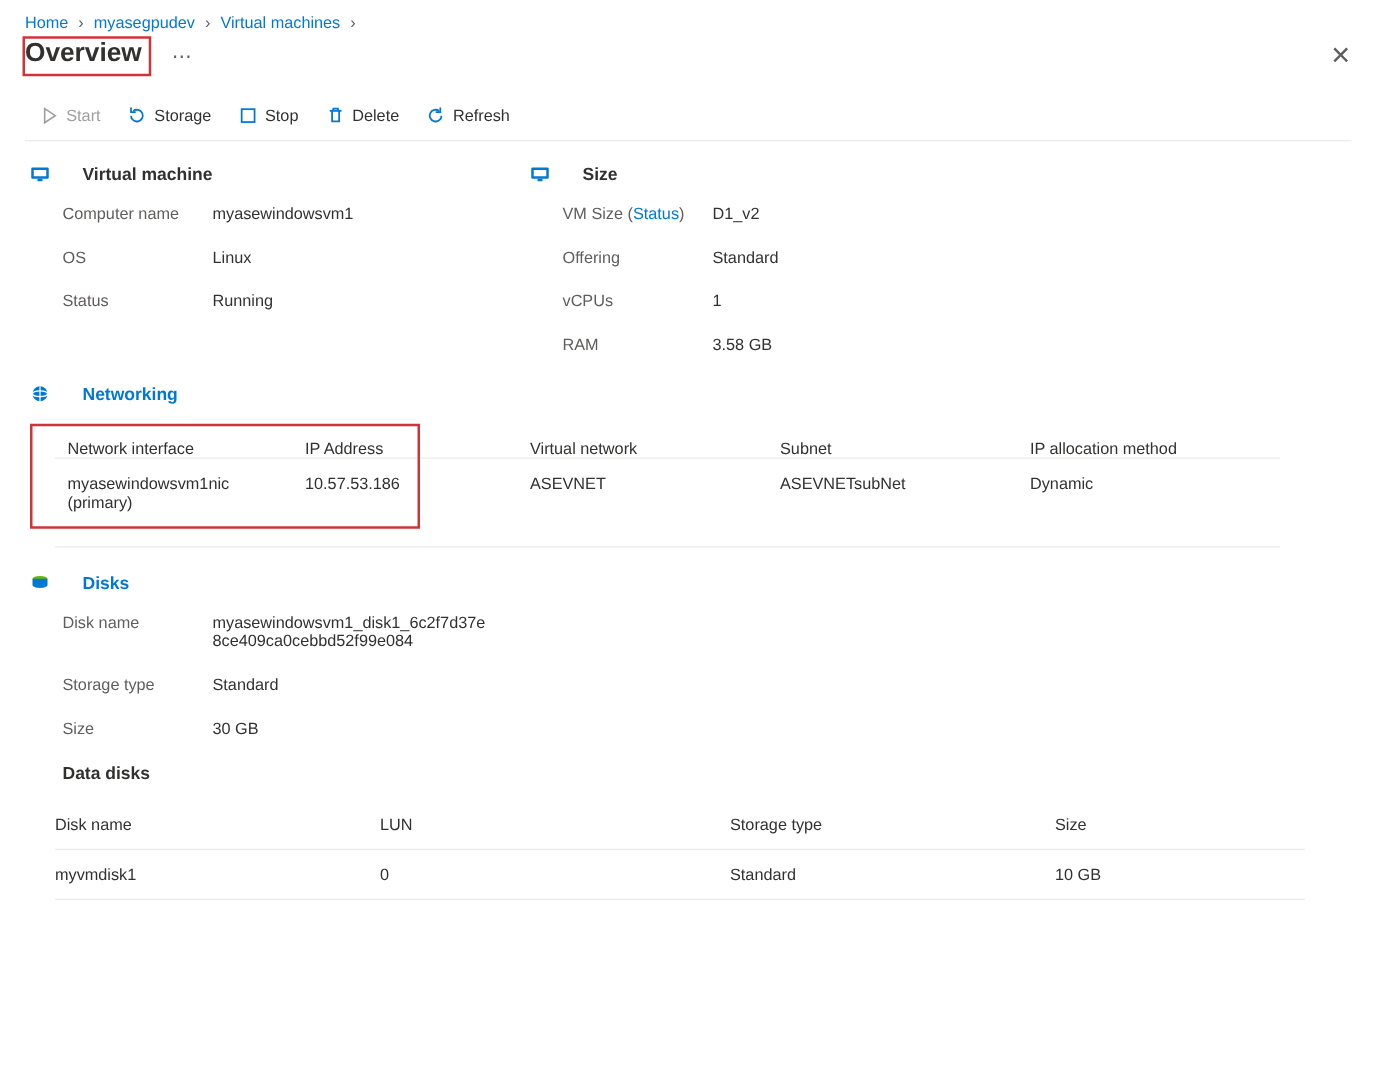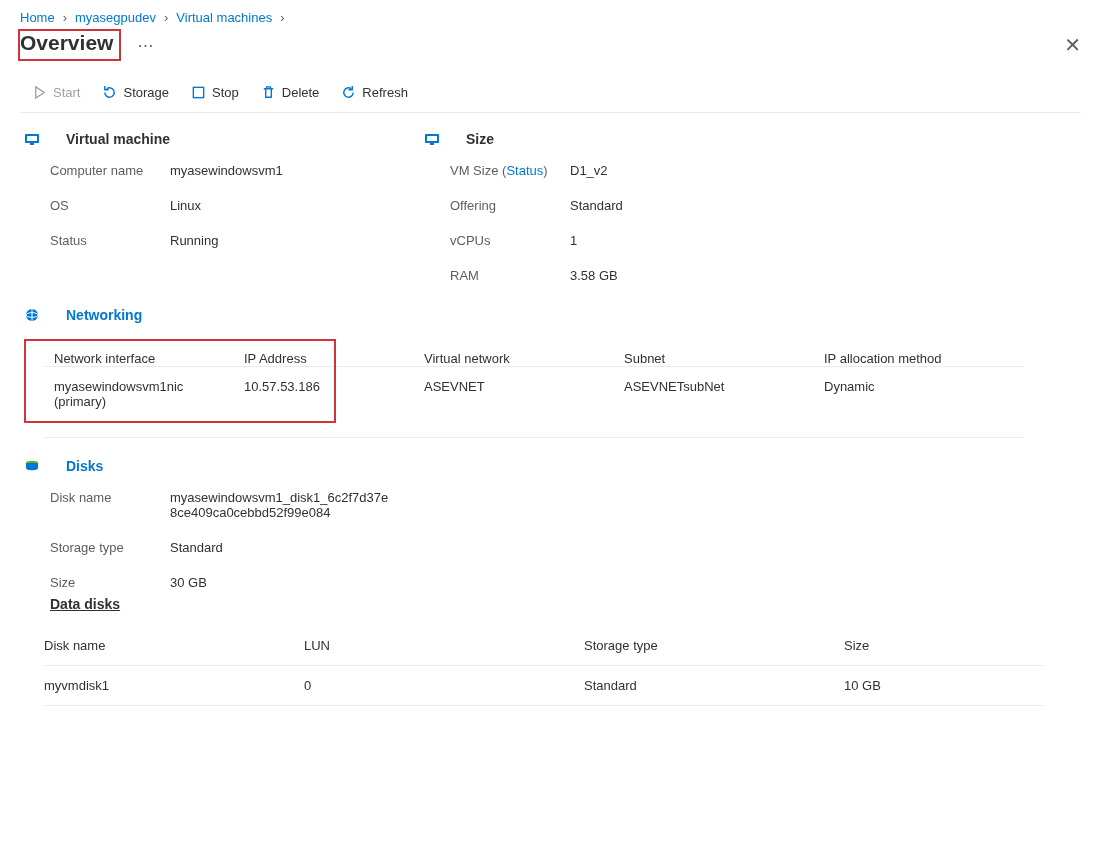--- a/index.html
+++ b/index.html
@@ -193,21 +193,21 @@
       <span>Disks</span>
     </div>
     <div class="disk-kv">
       <div class="k">Disk name</div>
       <div class="v" style="max-width:220px;">myasewindowsvm1_disk1_6c2f7d37e8ce409ca0cebbd52f99e084</div>
       <div class="k">Storage type</div>
       <div class="v">Standard</div>
       <div class="k">Size</div>
       <div class="v">30 GB</div>
     </div>
-    <div class="sub-head" style="margin-top:6px;text-decoration:underline;">Data disks</div>
+    <div class="sub-head" style="margin-top:20px;">Data disks</div>
     <div class="data-disks-table">
       <div class="dd-grid">
         <div class="hcell">Disk name</div>
         <div class="hcell">LUN</div>
         <div class="hcell">Storage type</div>
         <div class="hcell">Size</div>
         <div class="dcell">myvmdisk1</div>
         <div class="dcell">0</div>
         <div class="dcell">Standard</div>
         <div class="dcell">10 GB</div>

